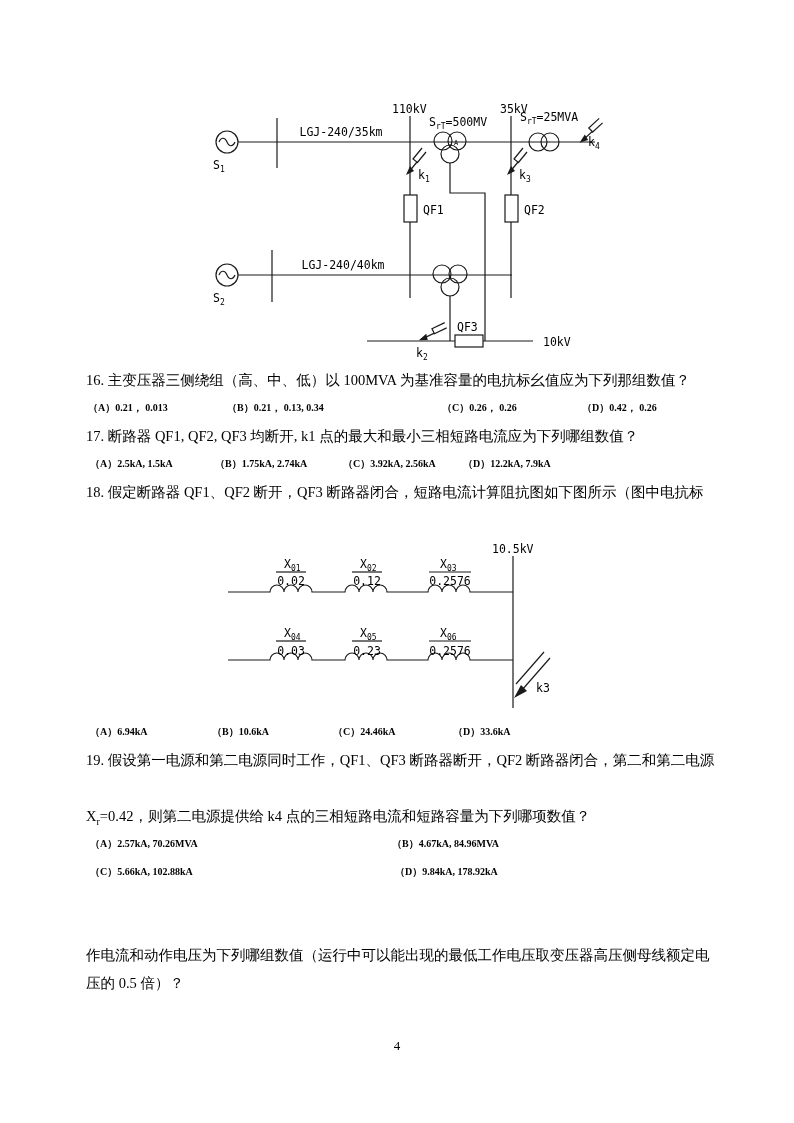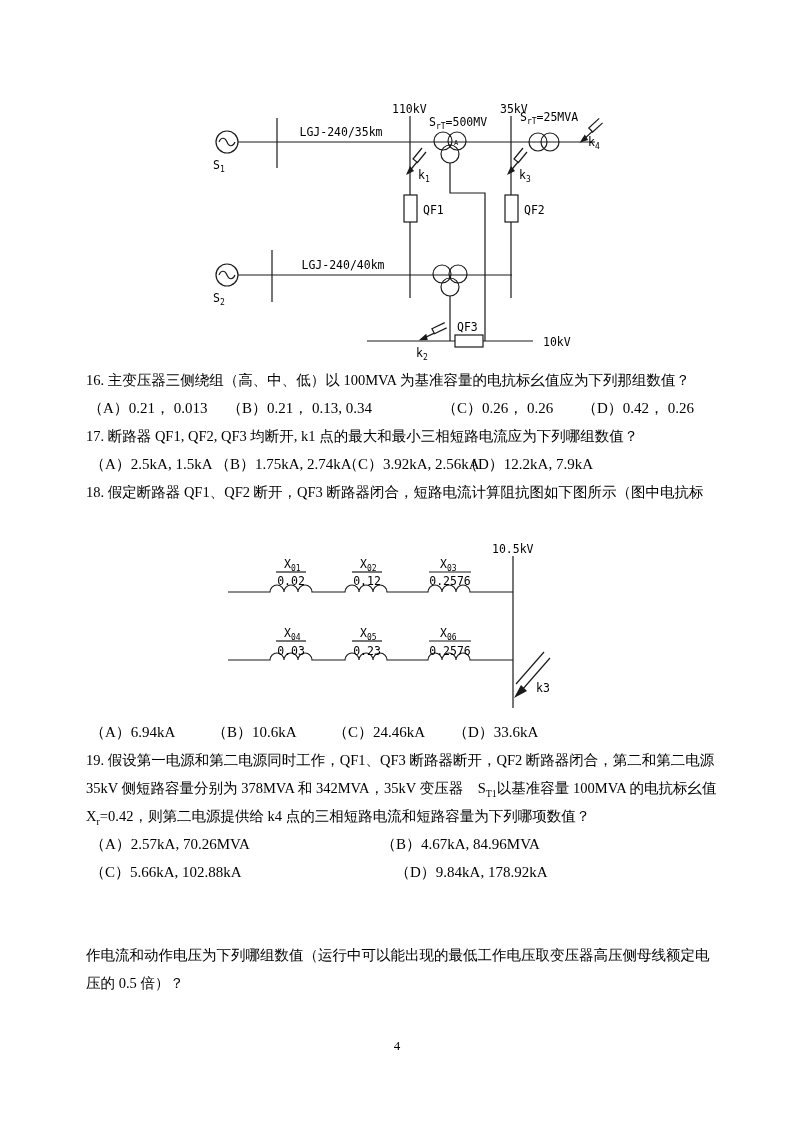--- a/index.html
+++ b/index.html
@@ -1,20 +1,20 @@
 <!DOCTYPE html>
 <html><head>
 <meta charset="utf-8">
 <style>
   html,body{margin:0;padding:0;}
   body{width:794px;height:1123px;background:#ffffff;position:relative;overflow:hidden;
        font-family:"Liberation Serif","DejaVu Serif",serif;color:#000;}
   .page{position:absolute;inset:0;background:#fff;}
   .line{position:absolute;left:86px;font-size:14.5px;line-height:20px;white-space:pre;}
-  .opt{position:absolute;font-size:15px;line-height:20px;white-space:pre;}
+  .opt{position:absolute;font-size:10px;line-height:20px;white-space:pre;font-weight:bold;}
   .line sub{font-size:10px;}
   .pagenum{position:absolute;left:0;right:0;text-align:center;font-size:13px;}
   svg{position:absolute;overflow:visible;}
   svg line, svg path, svg circle, svg rect, svg polyline{stroke:#1a1a1a;stroke-width:1.2;fill:none;}
   svg rect.box{fill:#ffffff;}
   svg .fill{fill:#1a1a1a;stroke:none;}
   svg text{font-family:"DejaVu Sans Mono","Liberation Mono",monospace;font-size:11.5px;fill:#000;
            stroke:none;}
   svg .sub{font-size:8px;}
   svg .mark{font-size:7px;}
@@ -151,24 +151,23 @@
   <span class="opt" style="top:454px;left:343px">（C）3.92kA, 2.56kA</span>
   <span class="opt" style="top:454px;left:463px">（D）12.2kA, 7.9kA</span>
 
   <div class="line" style="top:482px">18. 假定断路器 QF1、QF2 断开，QF3 断路器闭合，短路电流计算阻抗图如下图所示（图中电抗标</div>
   <span class="opt" style="top:722px;left:90px">（A）6.94kA</span>
   <span class="opt" style="top:722px;left:212px">（B）10.6kA</span>
   <span class="opt" style="top:722px;left:333px">（C）24.46kA</span>
   <span class="opt" style="top:722px;left:453px">（D）33.6kA</span>
 
   <div class="line" style="top:750px">19. 假设第一电源和第二电源同时工作，QF1、QF3 断路器断开，QF2 断路器闭合，第二和第二电源</div>
-  <div class="line" style="top:778px"><span>35kV 侧短路容量分别为 378MVA 和 342MVA，35kV 变压器　S</span><sub>T1</sub><span>以基准容量 100MVA 的电抗标幺值</span></div>
   <div class="line" style="top:806px"><span>X</span><sub>r</sub><span>=0.42，则第二电源提供给 k4 点的三相短路电流和短路容量为下列哪项数值？</span></div>
   <span class="opt" style="top:834px;left:90px">（A）2.57kA, 70.26MVA</span>
-  <span class="opt" style="top:834px;left:381px">（B）4.67kA, 84.96MVA</span>
+  <span class="opt" style="top:834px;left:392px">（B）4.67kA, 84.96MVA</span>
   <span class="opt" style="top:862px;left:90px">（C）5.66kA, 102.88kA</span>
   <span class="opt" style="top:862px;left:395px">（D）9.84kA, 178.92kA</span>
 
   <div class="line" style="top:945px">作电流和动作电压为下列哪组数值（运行中可以能出现的最低工作电压取变压器高压侧母线额定电</div>
   <div class="line" style="top:973px">压的 0.5 倍）？</div>
 
   <div class="pagenum" style="top:1038px">4</div>
 </div>
 
 </body></html>

